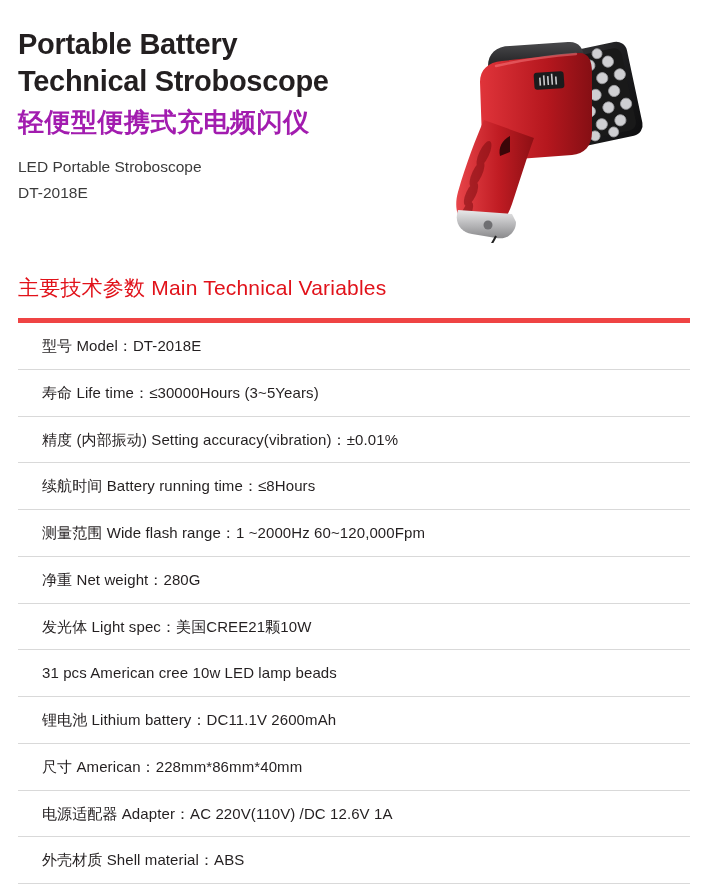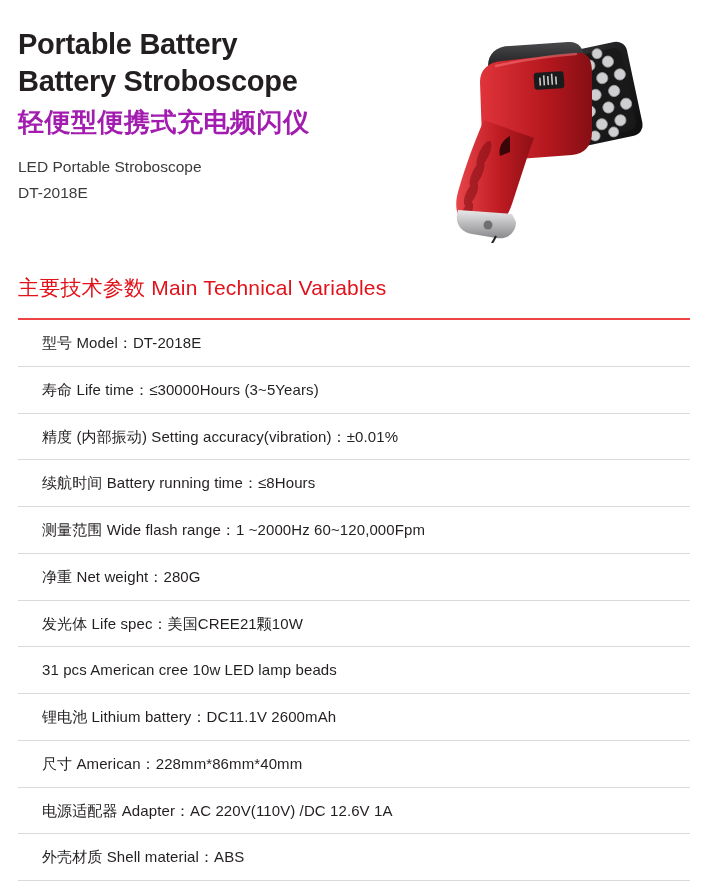--- a/index.html
+++ b/index.html
@@ -84,39 +84,39 @@
     position: absolute;
     left: 18px;
     top: 318px;
     width: 672px;
     border-collapse: collapse;
   }
   .spec-table tr {
     border-bottom: 1px solid #d9d9d9;
   }
   .spec-table tr:first-child {
-    border-top: 2px solid #ef4444;
+    border-top: 5px solid #ef4444;
   }
   .spec-table td {
     padding: 12px 0 12px 24px;
     font-size: 15px;
     color: #231f20;
     line-height: 1.45;
     letter-spacing: 0.1px;
   }
 </style>
 </head>
 <body>
 
 <div class="page">
 
   <div class="header">
     <h1 class="title-en">
       <span>Portable Battery</span><br>
-      <span>Battery Stroboscope</span>
+      <span>Technical Stroboscope</span>
     </h1>
     <div class="title-cn">轻便型便携式充电频闪仪</div>
     <div class="subtitle">LED Portable Stroboscope</div>
     <div class="model-line">DT-2018E</div>
   </div>
 
   <div class="product-img">
     <svg width="290" height="215" viewBox="0 0 290 215" xmlns="http://www.w3.org/2000/svg">
       <defs>
         <linearGradient id="bodyRed" x1="0" y1="0" x2="0" y2="1">
@@ -230,21 +230,21 @@
       <tr>
           <td>续航时间 Battery running time：≤8Hours</td>
         </tr>
       <tr>
           <td>测量范围 Wide flash range：1 ~2000Hz 60~120,000Fpm</td>
         </tr>
       <tr>
           <td>净重 Net weight：280G</td>
         </tr>
       <tr>
-          <td>发光体 Life spec：美国CREE21颗10W</td>
+          <td>发光体 Light spec：美国CREE21颗10W</td>
         </tr>
       <tr>
           <td>31 pcs American cree 10w LED lamp beads</td>
         </tr>
       <tr>
           <td>锂电池 Lithium battery：DC11.1V 2600mAh</td>
         </tr>
       <tr>
           <td>尺寸 American：228mm*86mm*40mm</td>
         </tr>

